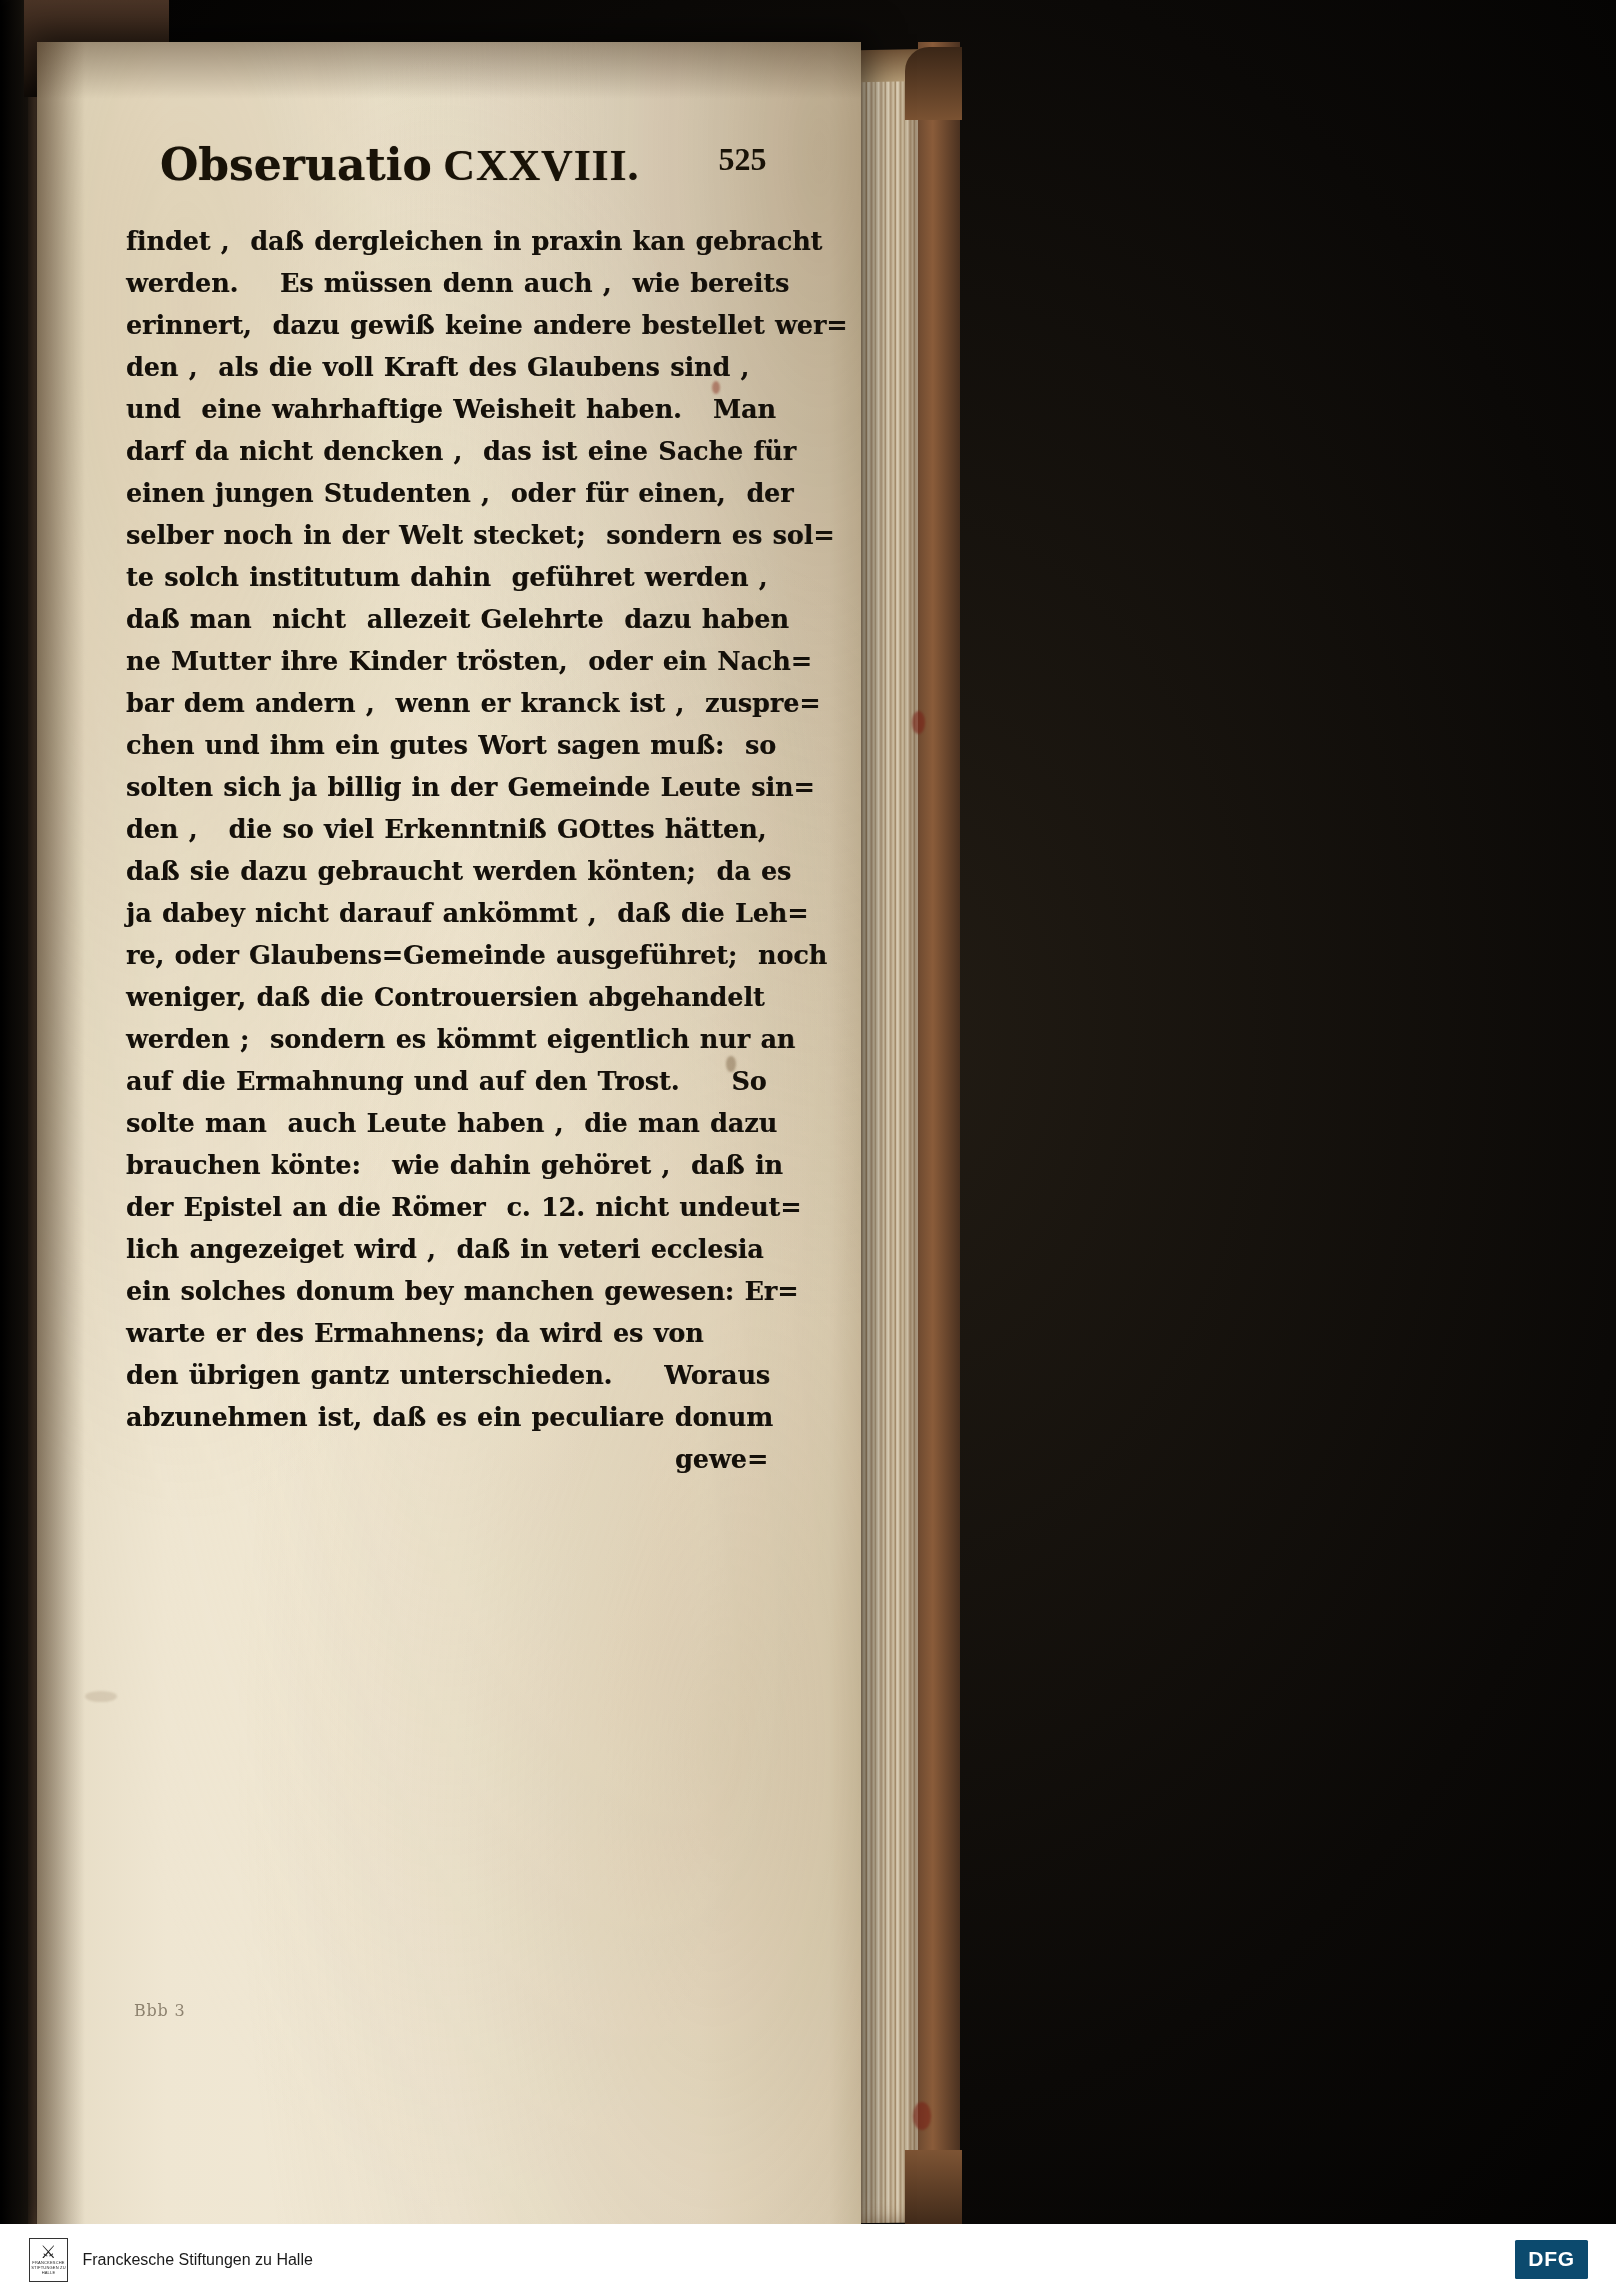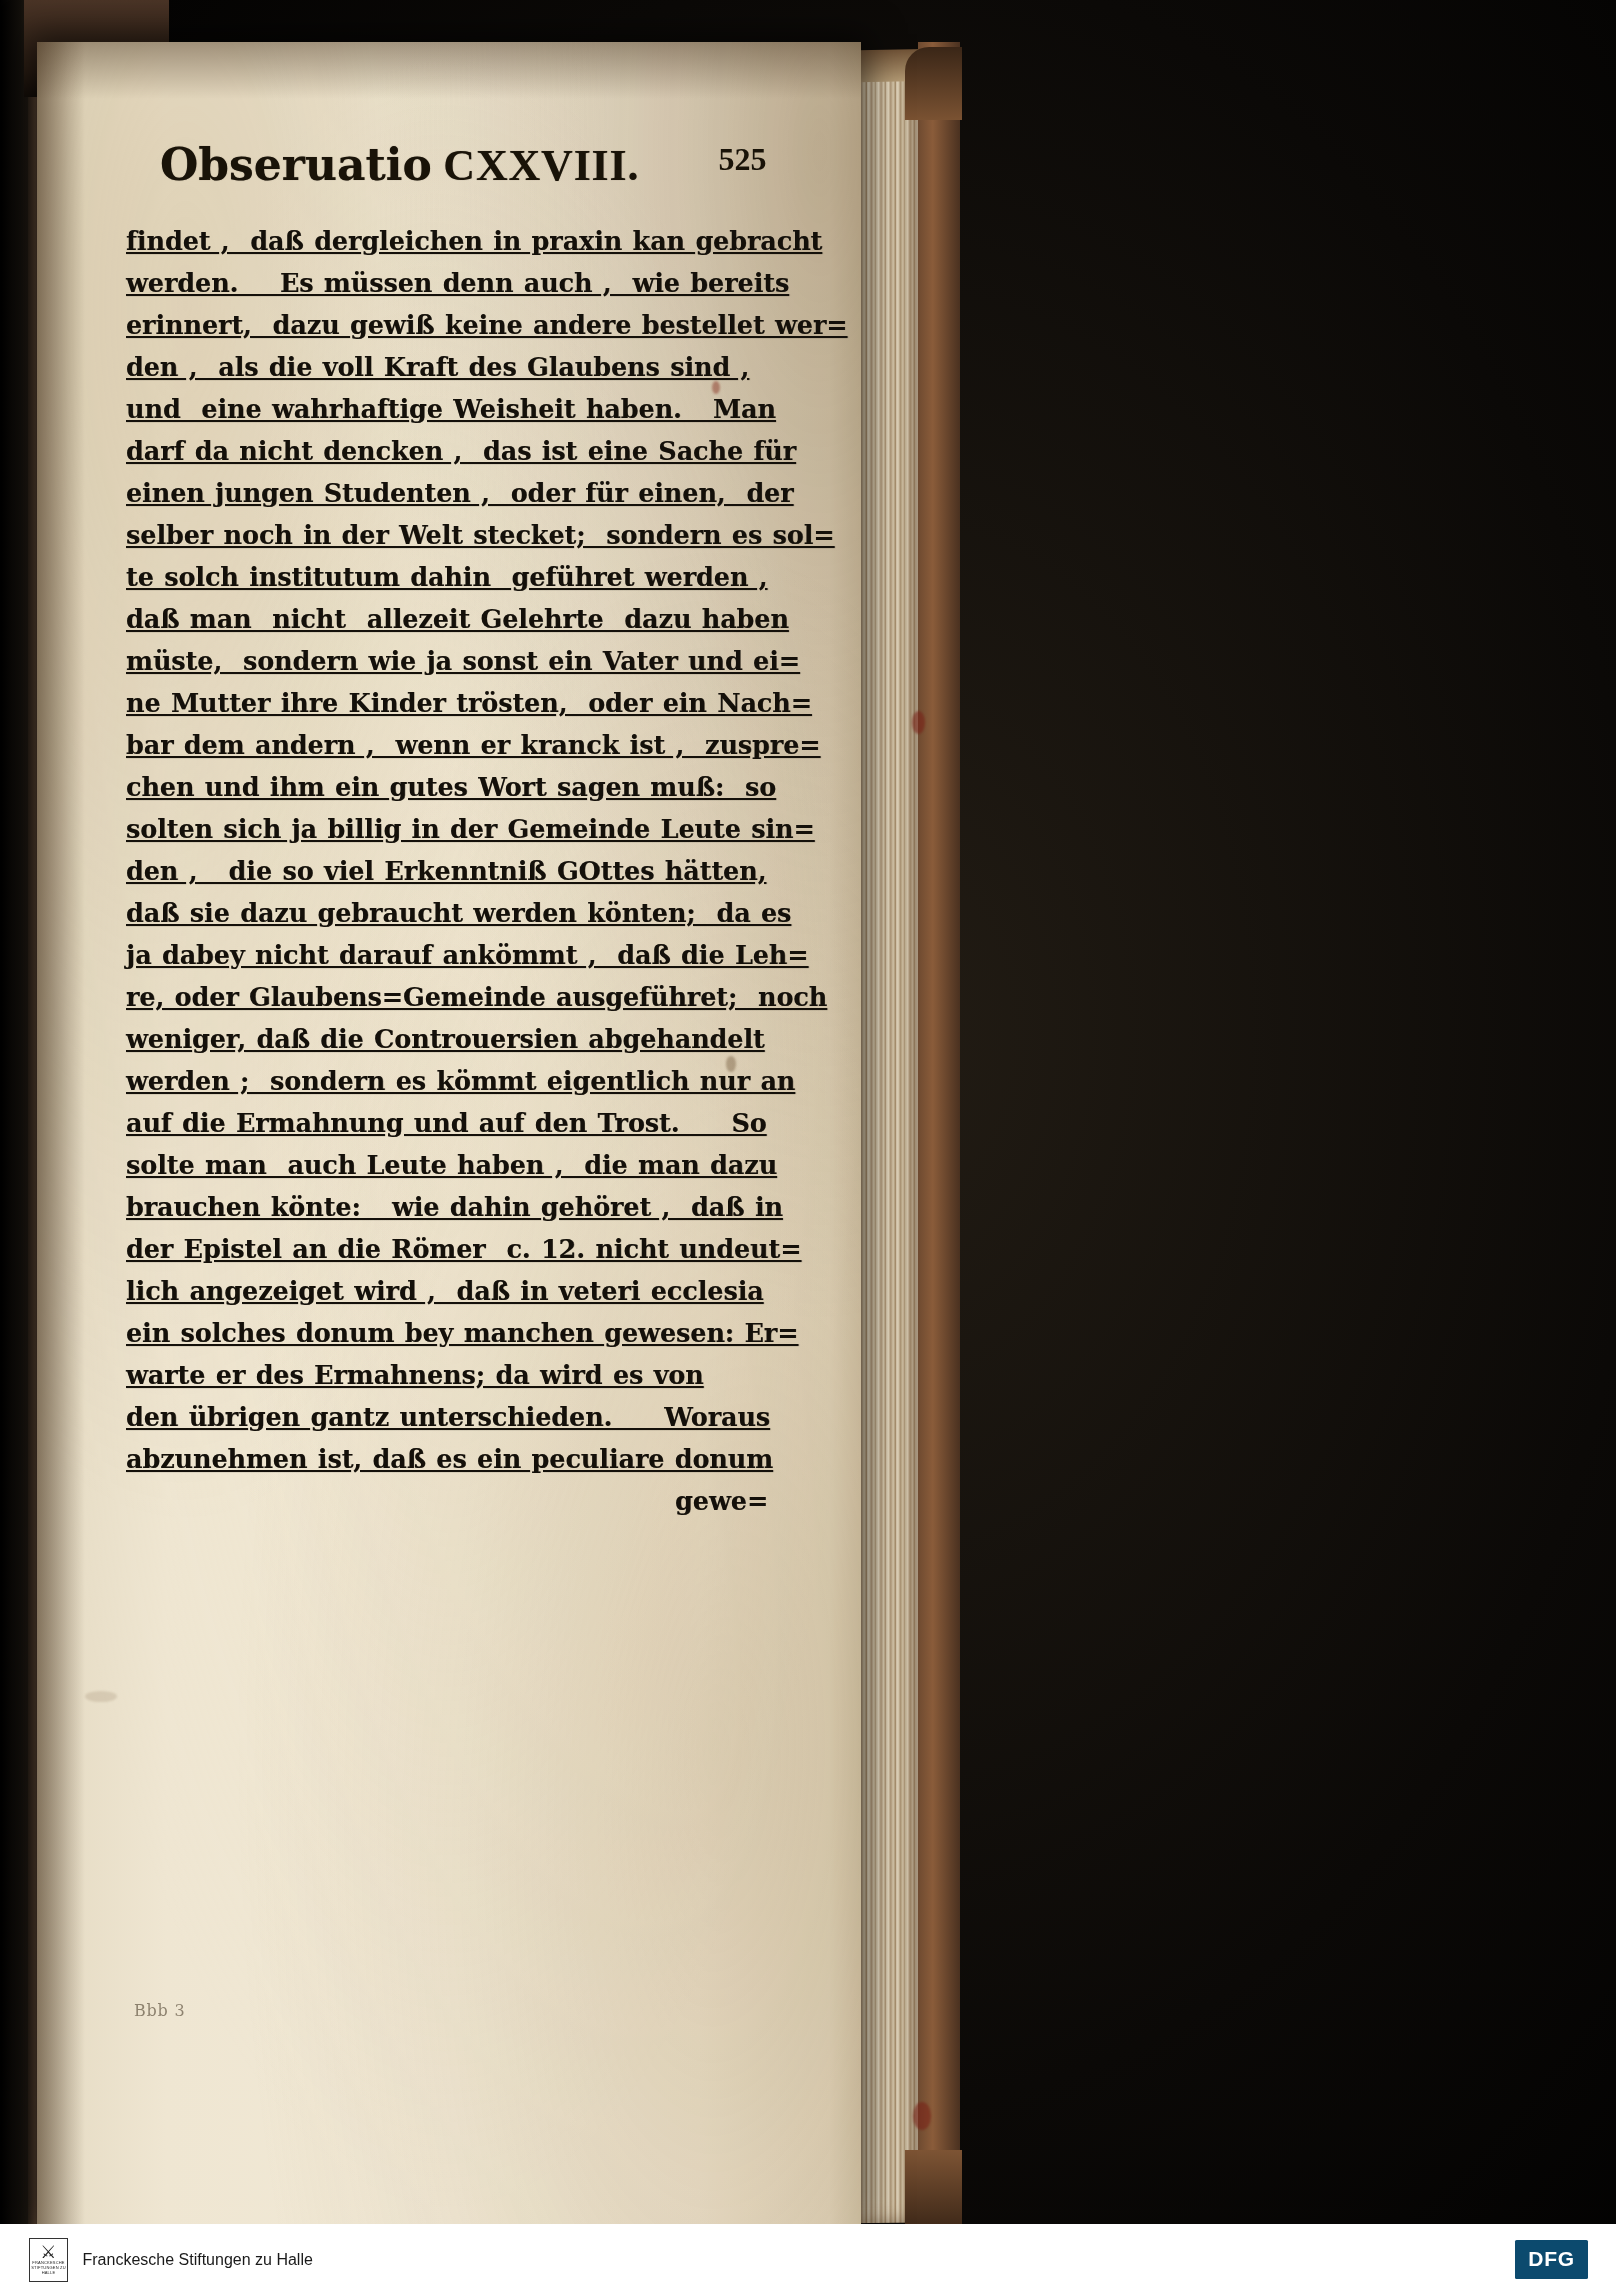--- a/index.html
+++ b/index.html
@@ -198,21 +198,20 @@
     line-height: 42px;
     text-align: justify;
     color: #14100a;
     letter-spacing: -0.1px;
     word-spacing: 1.6px;
     text-shadow: 0.3px 0.2px 0.5px rgba(25,18,10,.45);
   }
   #body-text .ln {
     display: block;
     white-space: pre;
-    text-decoration: underline;
   }
   #catchword-line {
     display: block;
     text-align: right;
     font-family: "DejaVu Serif", serif;
     font-weight: 700;
     font-size: 25.5px;
     padding-right: 4.8px;
   }
   #signature-mark {
@@ -325,21 +324,20 @@
       <span class="ln">findet ,  daß dergleichen in praxin kan gebracht</span>
       <span class="ln">werden.    Es müssen denn auch ,  wie bereits</span>
       <span class="ln">erinnert,  dazu gewiß keine andere bestellet wer=</span>
       <span class="ln">den ,  als die voll Kraft des Glaubens sind ,</span>
       <span class="ln">und  eine wahrhaftige Weisheit haben.   Man</span>
       <span class="ln">darf da nicht dencken ,  das ist eine Sache für</span>
       <span class="ln">einen jungen Studenten ,  oder für einen,  der</span>
       <span class="ln">selber noch in der Welt stecket;  sondern es sol=</span>
       <span class="ln">te solch institutum dahin  geführet werden ,</span>
       <span class="ln">daß man  nicht  allezeit Gelehrte  dazu haben</span>
-      <span class="ln">müste,  sondern wie ja sonst ein Vater und ei=</span>
       <span class="ln">ne Mutter ihre Kinder trösten,  oder ein Nach=</span>
       <span class="ln">bar dem andern ,  wenn er kranck ist ,  zuspre=</span>
       <span class="ln">chen und ihm ein gutes Wort sagen muß:  so</span>
       <span class="ln">solten sich ja billig in der Gemeinde Leute sin=</span>
       <span class="ln">den ,   die so viel Erkenntniß GOttes hätten,</span>
       <span class="ln">daß sie dazu gebraucht werden könten;  da es</span>
       <span class="ln">ja dabey nicht darauf ankömmt ,  daß die Leh=</span>
       <span class="ln">re, oder Glaubens=Gemeinde ausgeführet;  noch</span>
       <span class="ln">weniger, daß die Controuersien abgehandelt</span>
       <span class="ln">werden ;  sondern es kömmt eigentlich nur an</span>

